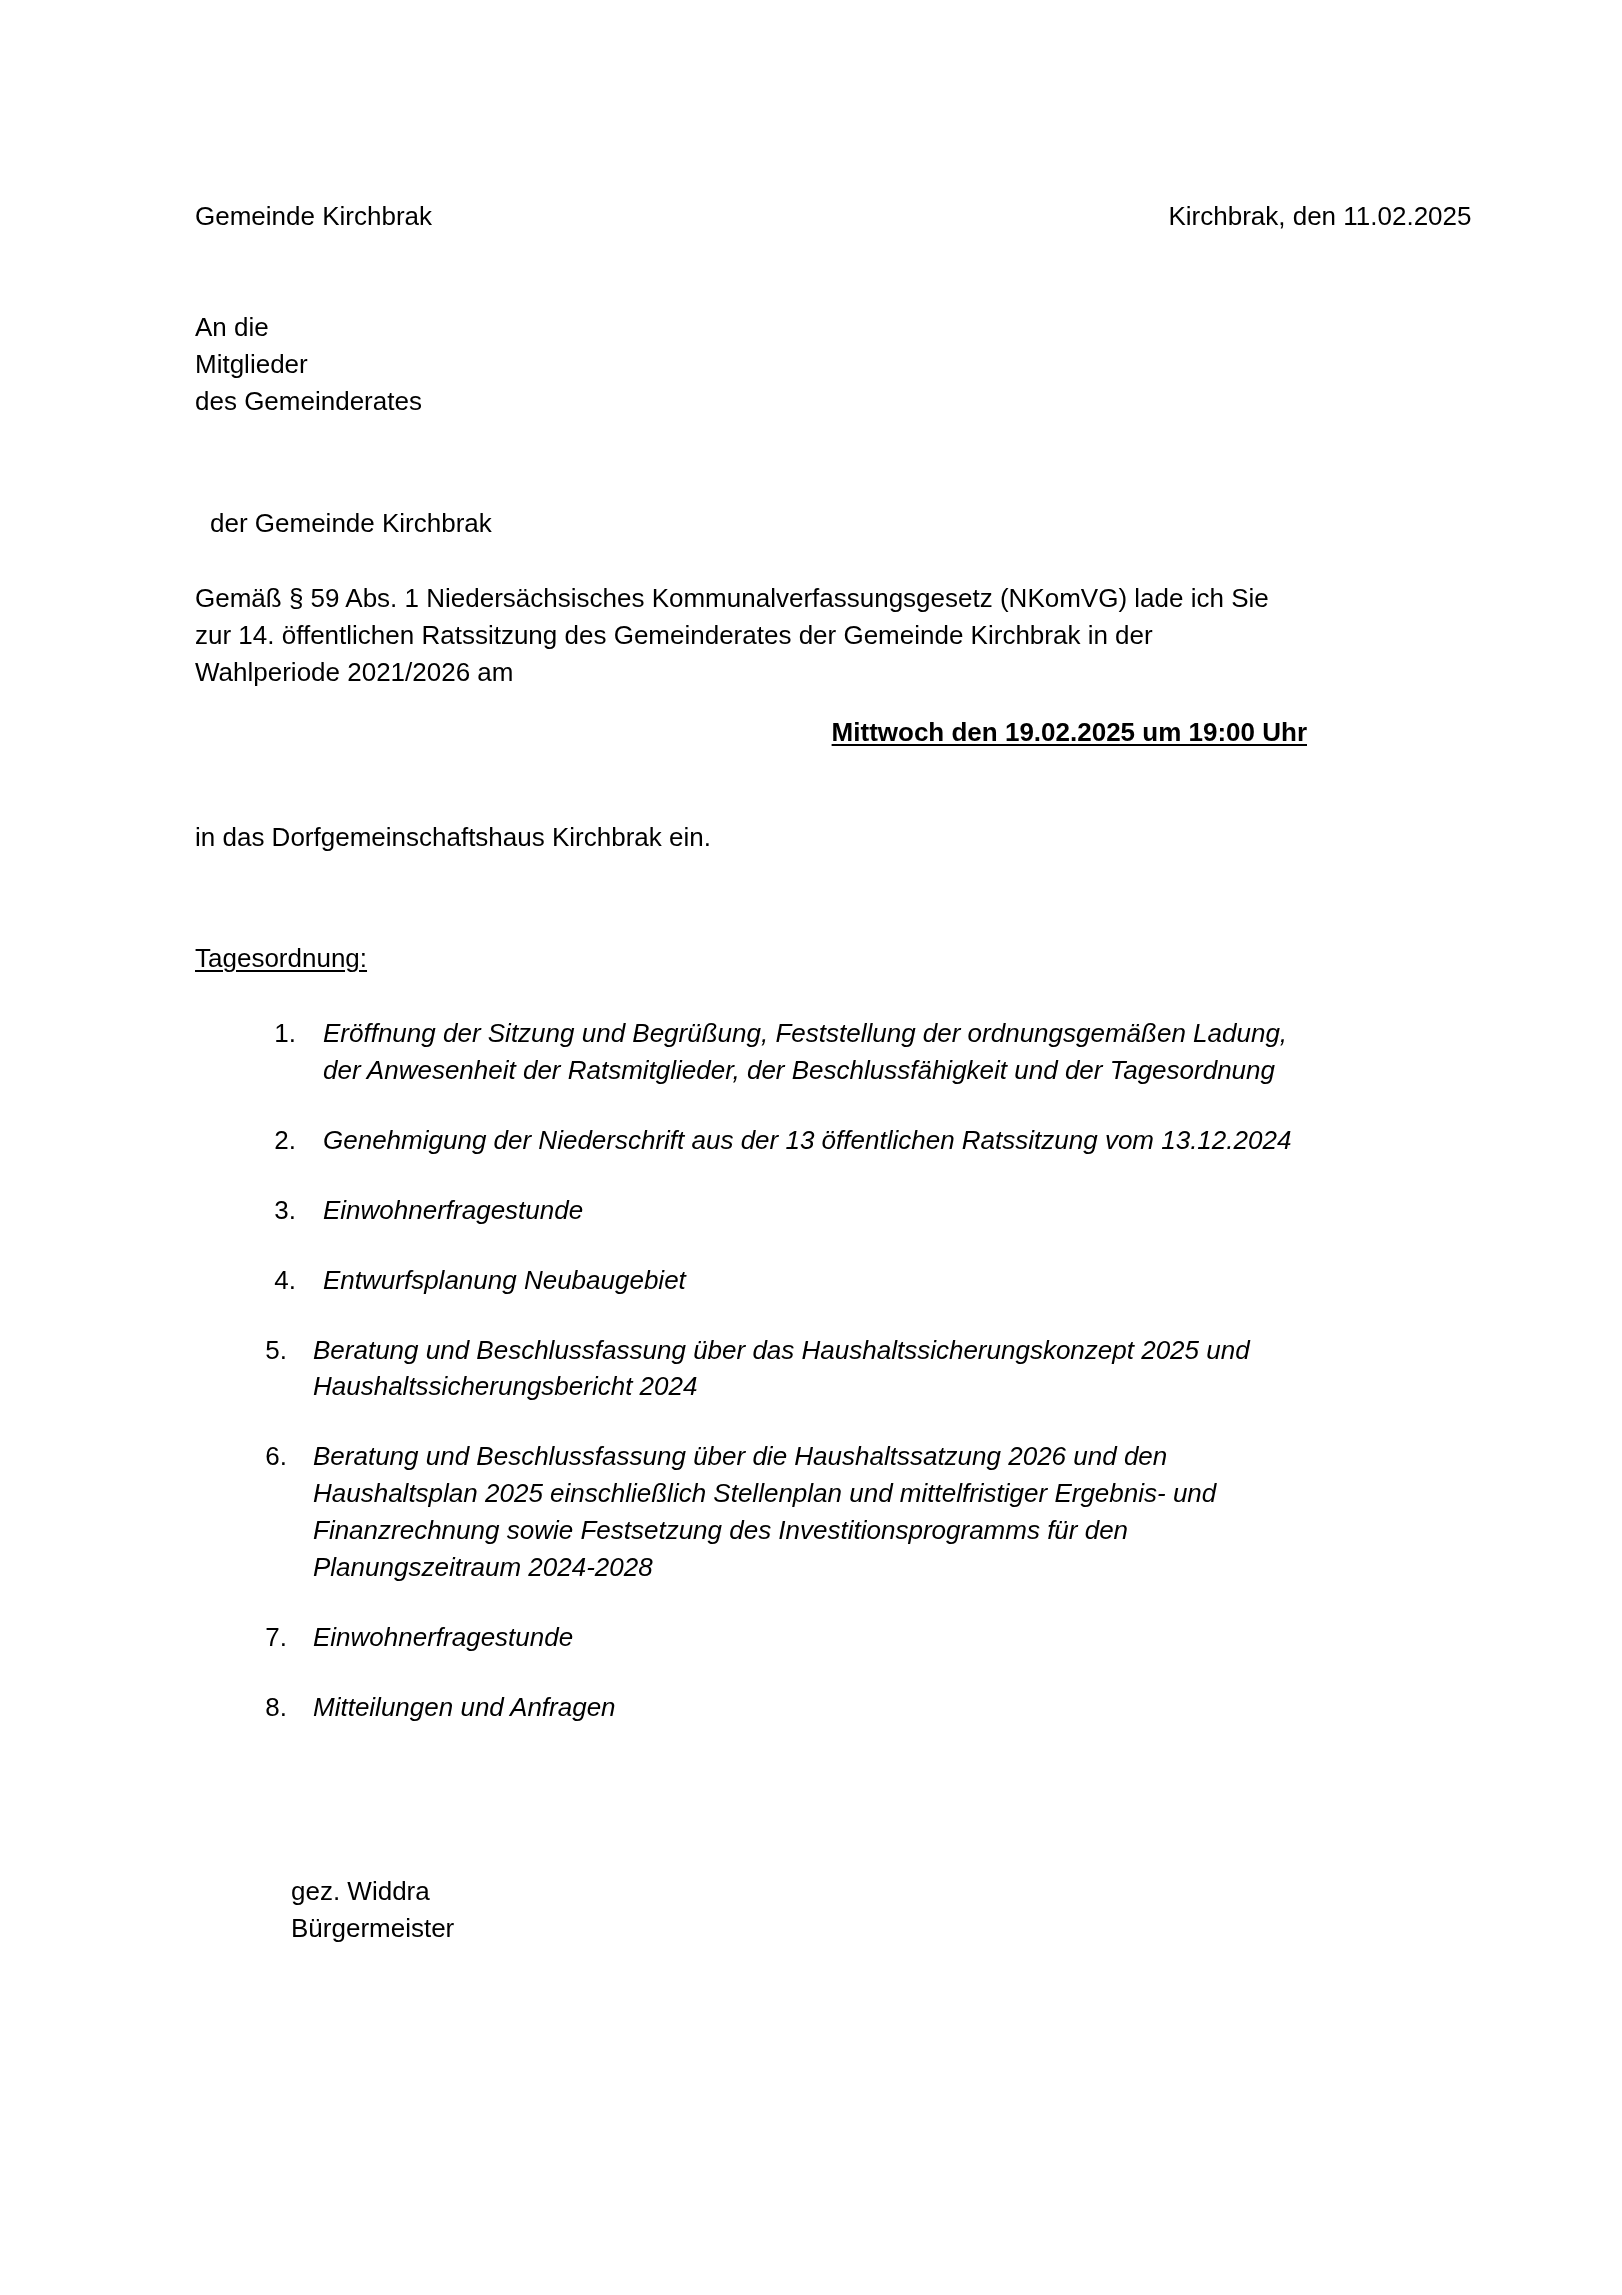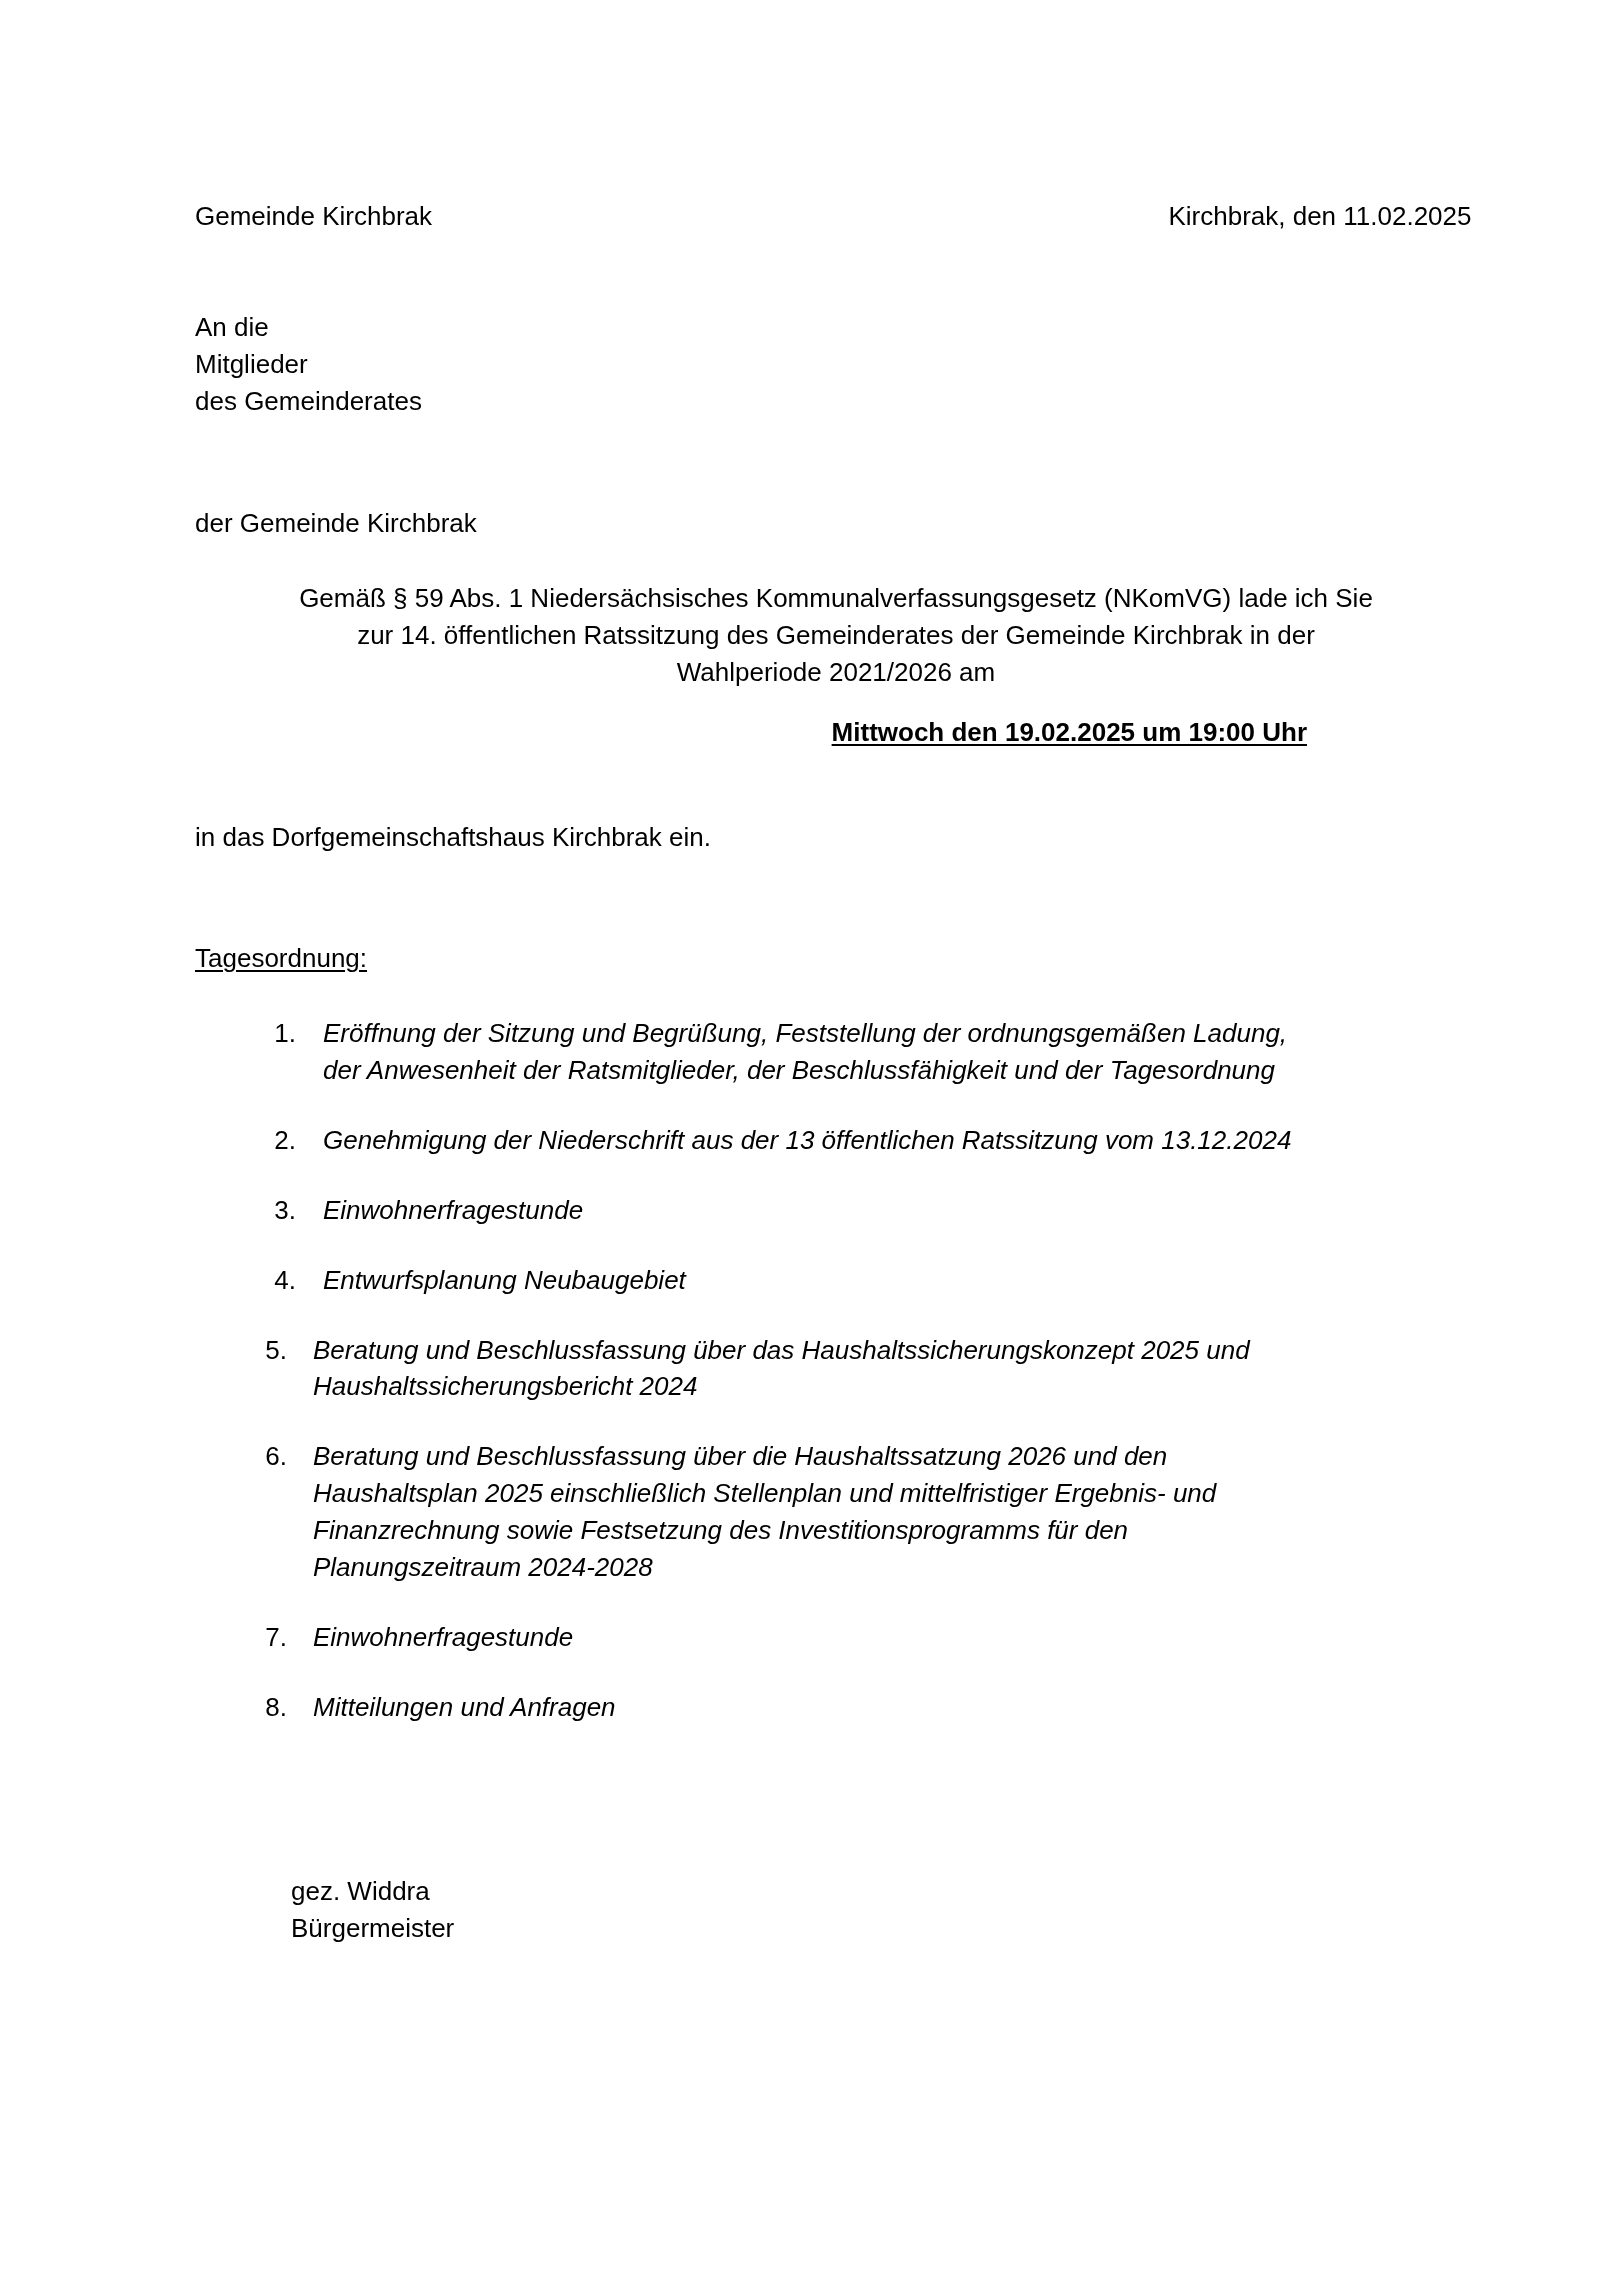--- a/index.html
+++ b/index.html
@@ -49,31 +49,30 @@
   .addressee {
     position: absolute;
     left: 0;
     top: 309px;
     width: 785px;
   }
   .addressee div { white-space: nowrap; }
 
   .recipient-line {
     position: absolute;
-    left: 0;
+    left: 15px;
     top: 505px;
     white-space: nowrap;
   }
 
   .intro-para {
     position: absolute;
-    left: 8px;
+    left: 0;
     top: 580px;
     width: 1266px;
-    text-align: center;
   }
 
   .meeting-datetime {
     position: absolute;
     left: 0;
     top: 714px;
     width: 1112px;
     text-align: right;
     font-weight: bold;
   }

